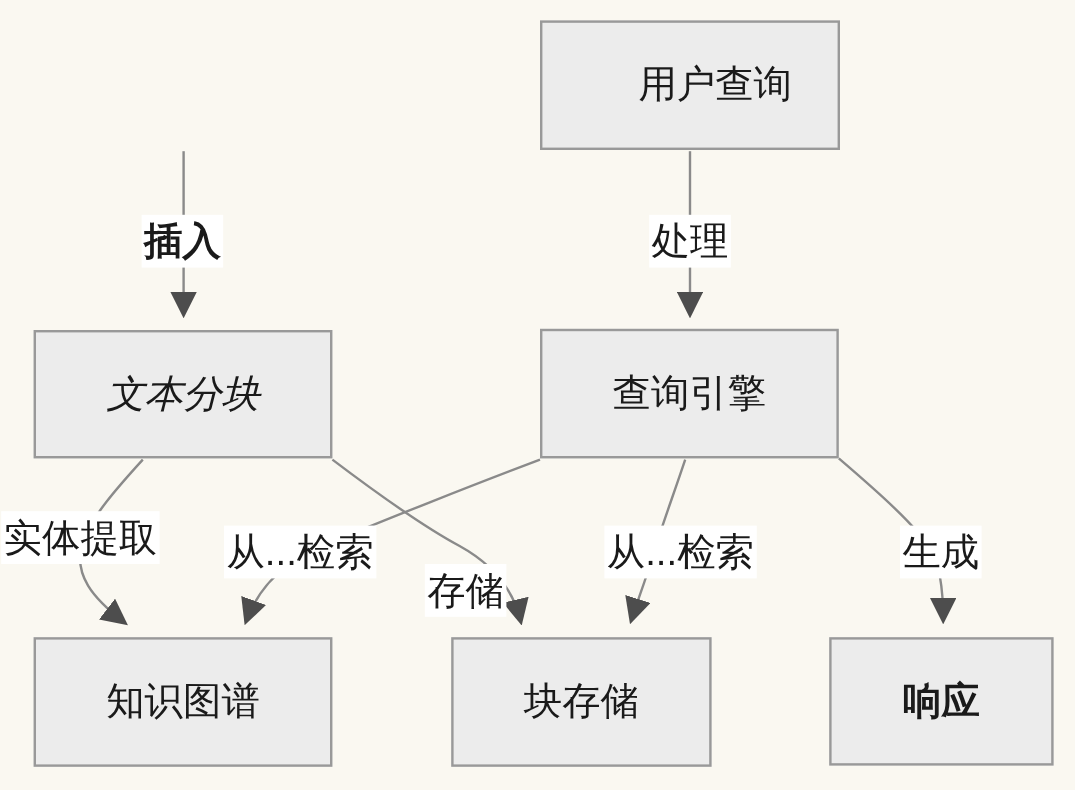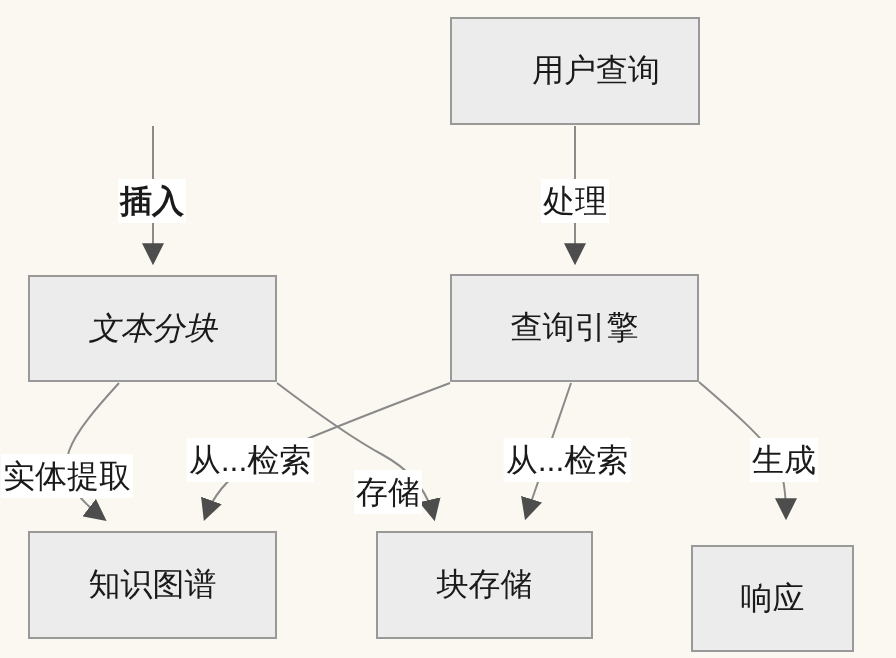--- a/index.html
+++ b/index.html
@@ -74,27 +74,27 @@
   <div class="node" style="left:450px; top:17px;  width:250px; height:108px;padding-left:42px;">用户查询</div>
 
   <div class="node" style="left:28px;  top:275px; width:249px; height:107px;font-style:italic;">文本分块</div>
 
   <div class="node" style="left:450px; top:274px; width:249px; height:108px;text-align:center;">查询引擎</div>
 
   <div class="node" style="left:376px; top:531px; width:217px; height:108px;">块存储</div>
 
   <div class="node" style="left:28px;  top:531px; width:249px; height:108px;">知识图谱</div>
 
-  <div class="node" style="left:691px; top:545px; width:163px; height:107px;">响应</div>
+  <div class="node" style="left:691px; top:531px; width:187px; height:107px;font-weight:bold;">响应</div>
 
   <div class="edge-label" style="left:152px; top:201px;font-weight:bold;">插入</div>
 
   <div class="edge-label" style="left:575px; top:201px;">处理</div>
 
-  <div class="edge-label" style="left:67px; top:476px;">实体提取</div>
+  <div class="edge-label" style="left:67px; top:448px;">实体提取</div>
 
   <div class="edge-label" style="left:250px; top:460px;">从...检索</div>
 
   <div class="edge-label" style="left:388px; top:460px;margin-top:32px;">存储</div>
 
   <div class="edge-label" style="left:567px; top:460px;">从...检索</div>
 
   <div class="edge-label" style="left:784px; top:460px;">生成</div>
 
 </div>

